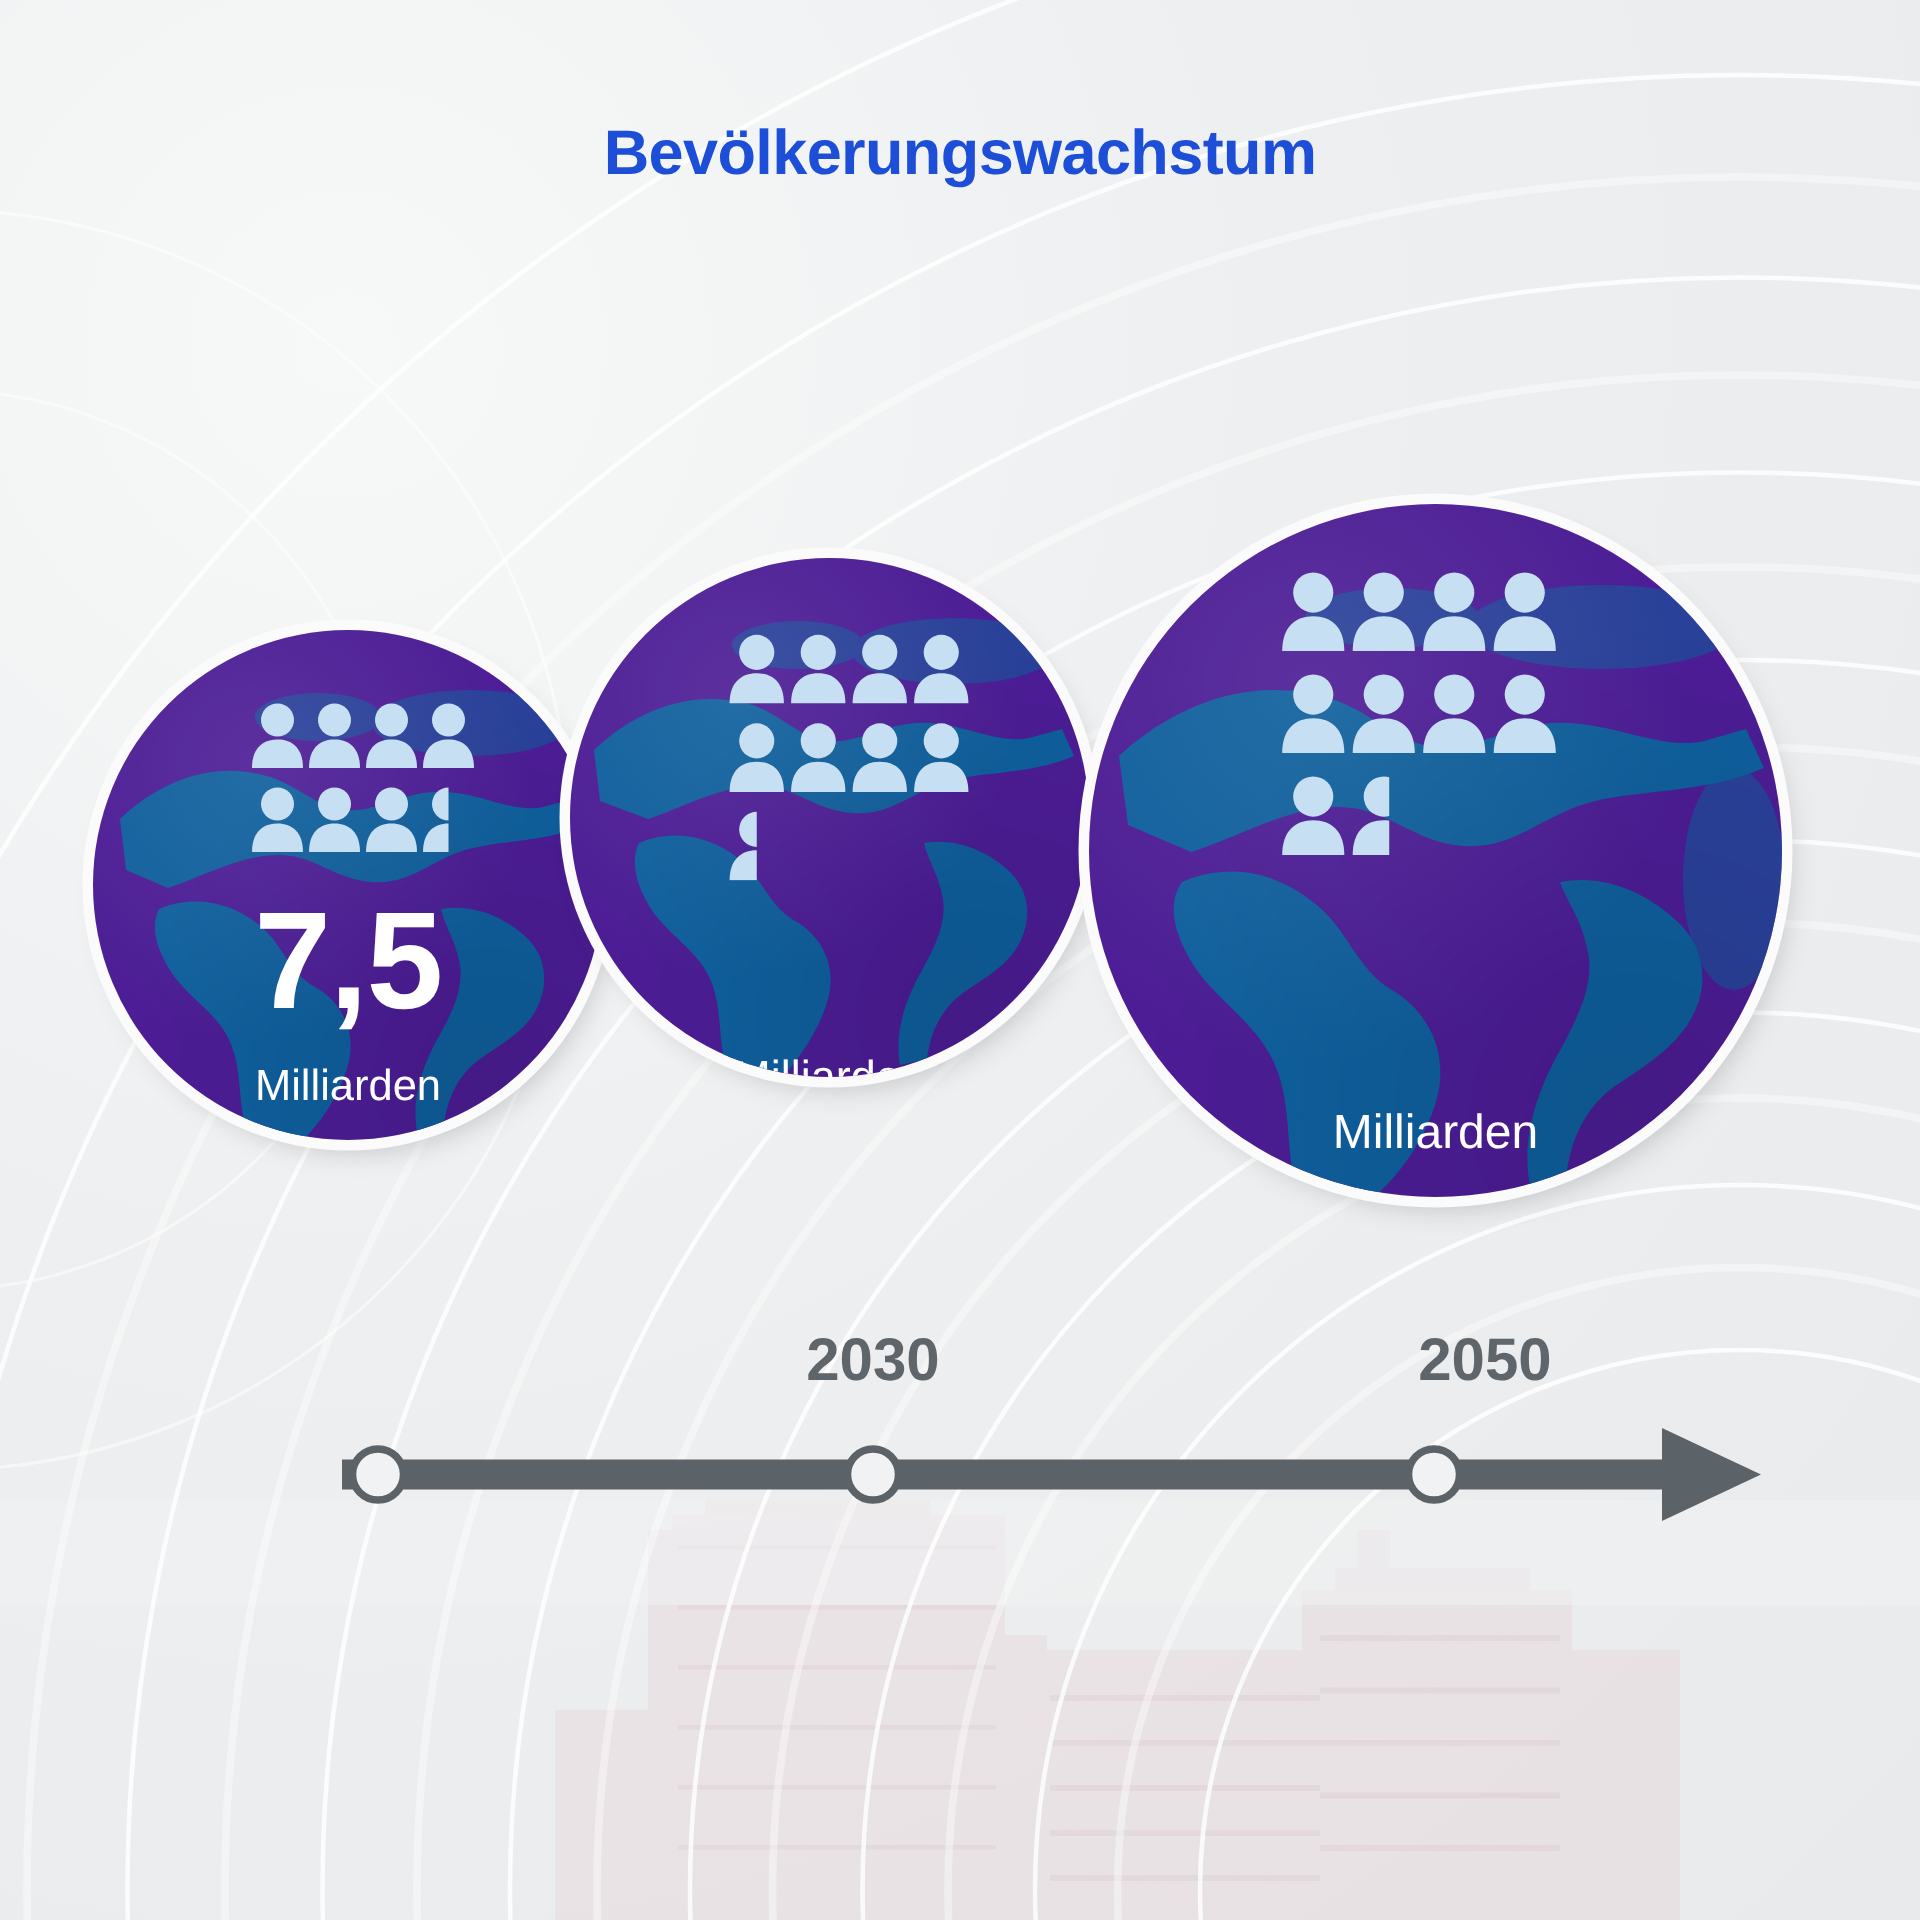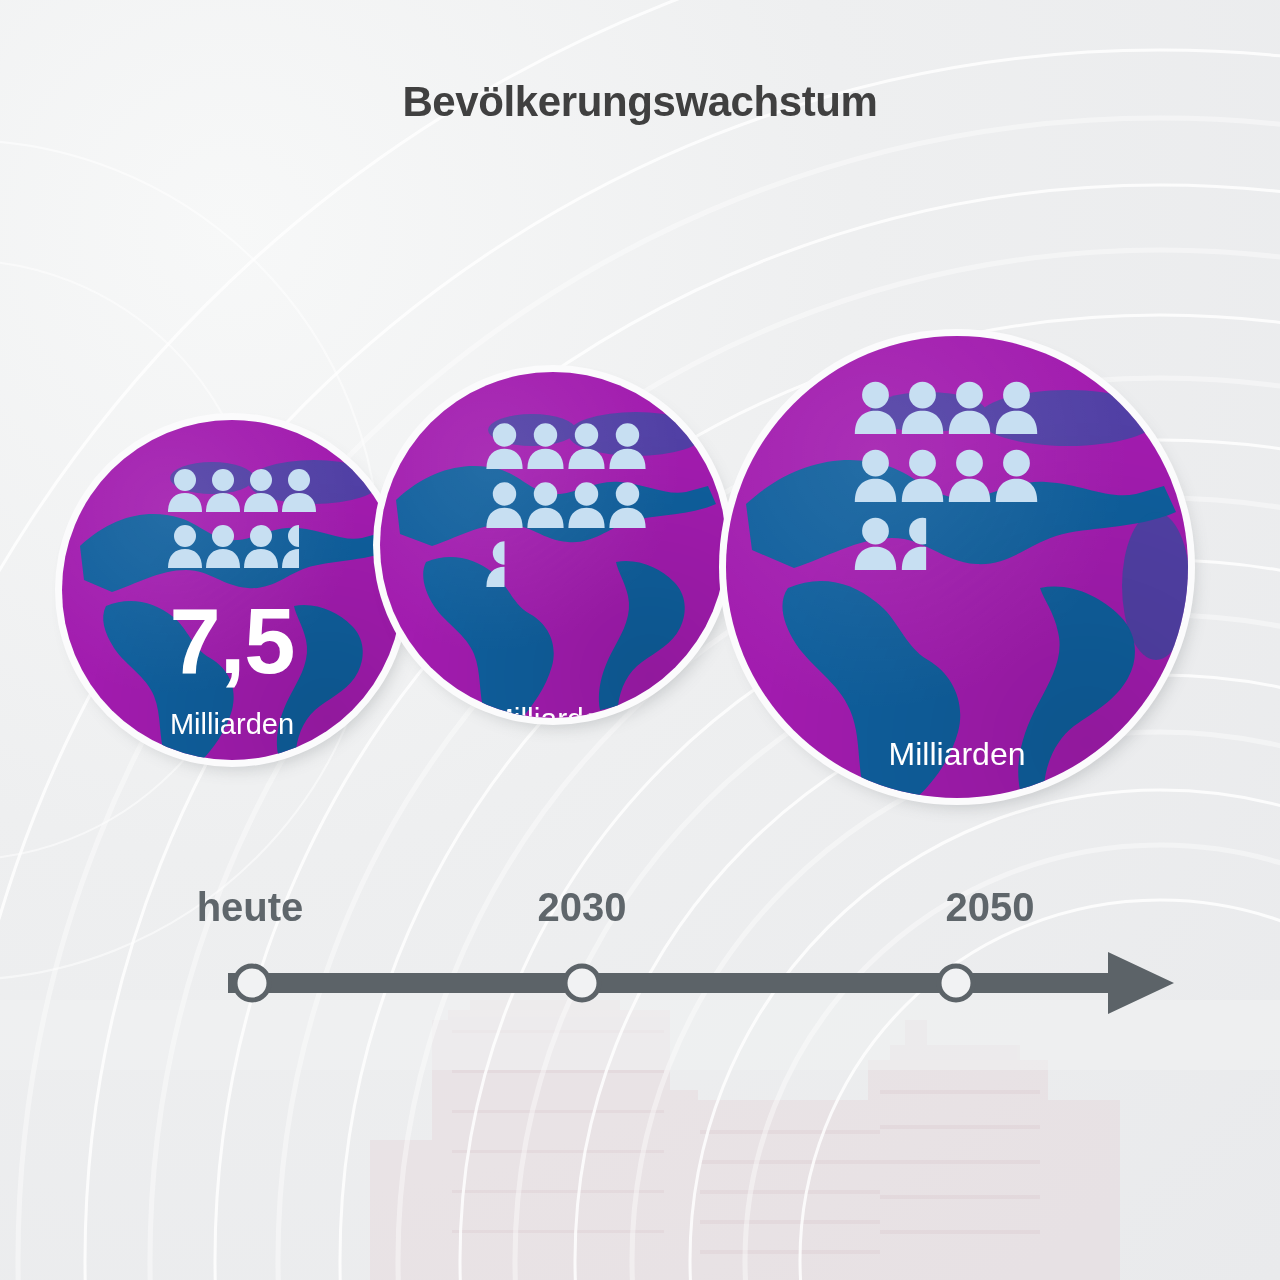--- a/index.html
+++ b/index.html
@@ -18,27 +18,27 @@
   }
   .bg-arcs{overflow:hidden;}
   .bg-city{overflow:hidden;}
 
   
   #title{
     position:absolute;left:0;right:0;top:78px;
     text-align:center;
     font-size:42px;font-weight:bold;
     letter-spacing:-0.4px;
-    color:#404040;
+    color:#1d4ed8;
   }
 
   
   .globe{
     position:absolute;border-radius:50%;
-    background:#a21caf;
+    background:#4c1d95;
     box-shadow:0 0 0 7px #fbfbfc, 6px 9px 16px rgba(90,95,100,0.26);
     overflow:hidden;
   }
   .globe .sheen{
     position:absolute;inset:0;border-radius:50%;
     background:
       radial-gradient(circle at 32% 26%, rgba(255,255,255,0.09) 0%, rgba(255,255,255,0.0) 55%),
       radial-gradient(circle at 78% 88%, rgba(0,0,0,0.10) 0%, rgba(0,0,0,0) 60%);
   }
   .globe svg.map{position:absolute;inset:0;width:100%;height:100%;}
@@ -389,21 +389,20 @@
               <circle cx="19" cy="14" r="11"></circle>
               <path d="M2 46 C2 33 9 27 19 27 C29 27 36 33 36 46 Z"></path>
             </g>
           </svg>
       </div>
     </div>
 
     <div class="unit" style="top:400px;font-size:32px;">Milliarden</div>
   </div>
 
-  <div class="tl-label" style="left:150px;top:885px;width:200px;">heute</div>
   <div class="tl-label" style="left:482px;top:885px;width:200px;">2030</div>
   <div class="tl-label" style="left:890px;top:885px;width:200px;">2050</div>
 
   <svg id="timeline-svg" viewBox="0 0 1280 110">
     <g>
       <path d="M228 43 L1108 43 L1108 22 L1174 53 L1108 84 L1108 63 L228 63 Z" fill="#5c6368"></path>
     </g>
     <circle cx="252" cy="53" r="17" fill="#f1f2f3" stroke="#5c6368" stroke-width="5"></circle>
     <circle cx="582" cy="53" r="17" fill="#f1f2f3" stroke="#5c6368" stroke-width="5"></circle>
     <circle cx="956" cy="53" r="17" fill="#f1f2f3" stroke="#5c6368" stroke-width="5"></circle>

